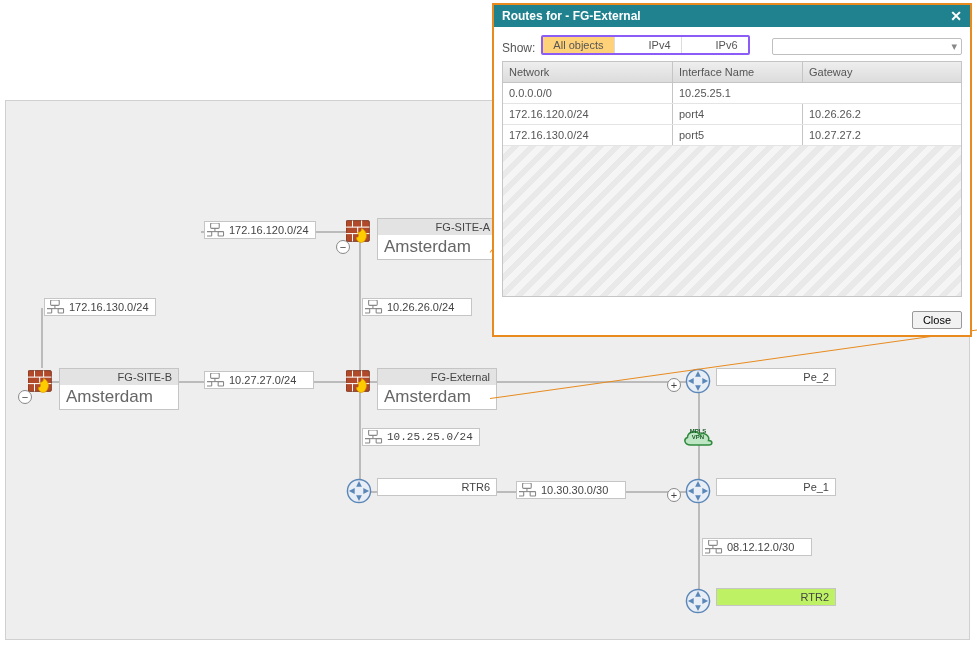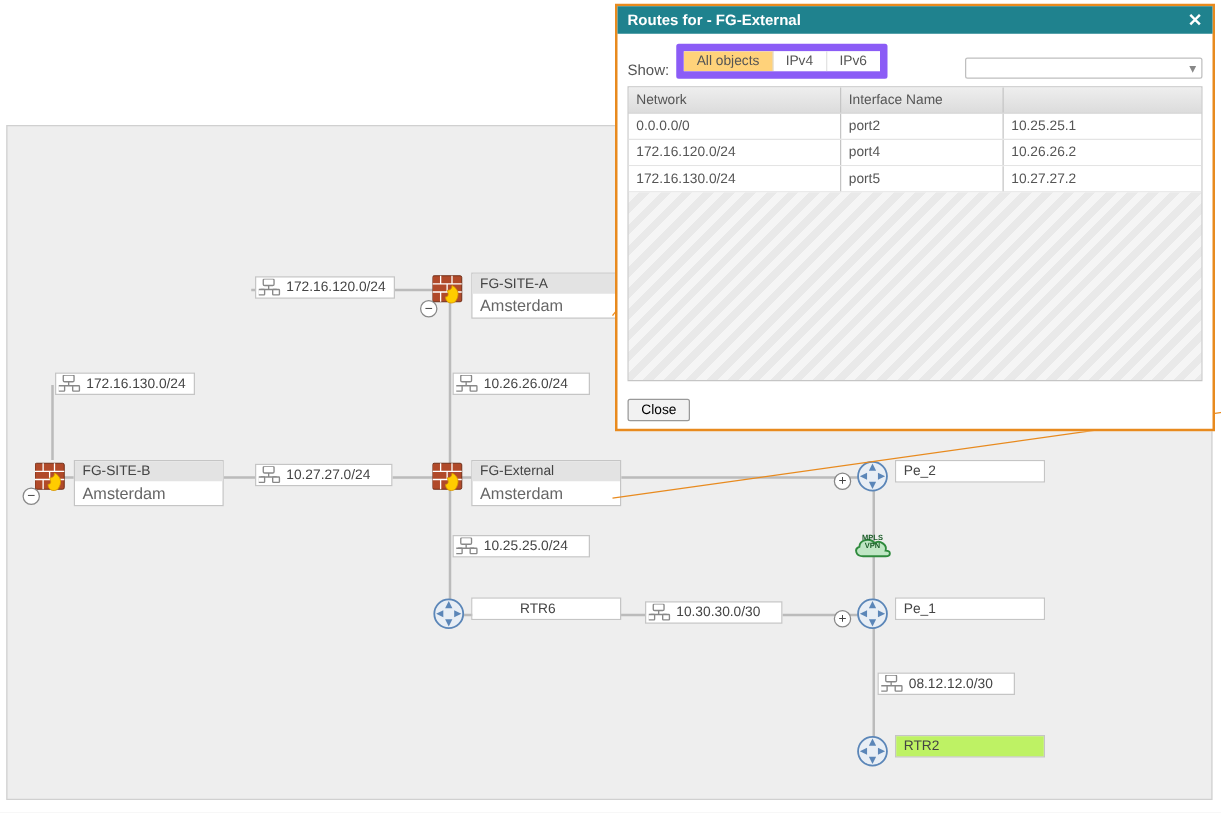--- a/index.html
+++ b/index.html
@@ -9,54 +9,54 @@
   
   
   .line { position: absolute; background: #bbb; z-index: 1; }
   .hline { height: 2px; }
   .vline { width: 2px; }
   .callout-line { position: absolute; border-top: 1px solid #e88a1e; z-index: 8; transform-origin: left center; }
   
   .node { position: absolute; z-index: 3; }
   .icon { position: absolute; width: 26px; height: 26px; left: -13px; top: -13px; z-index: 4; }
   .labelbox { position: absolute; left: 18px; top: -13px; background: #fff; border: 1px solid #c5c5c5; min-width: 120px; }
-  .label-hdr { background: #e3e3e3; padding: 2px 6px; font-size: 11px; color: #444; }
-  .label-sub { padding: 2px 6px; font-size: 13px; color: #666; }
+  .label-hdr { background: #e3e3e3; padding: 2px 6px; font-size: 11px; color: #444; text-align: right; }
+  .label-sub { padding: 2px 6px; font-size: 17px; color: #666; }
   
   
   .firewall-icon svg, .net-icon svg, .router-icon svg, .cloud-icon svg { display: block; }
   .expand-badge { position: absolute; left: -10px; bottom: -10px; width: 14px; height: 14px; border-radius: 50%; background: #fff; border: 1px solid #888; font-size: 11px; line-height: 12px; text-align: center; color: #444; z-index: 5; }
   
   .net-label { position: absolute; background: #fff; border: 1px solid #c5c5c5; padding: 2px 6px 2px 24px; font-size: 11px; color: #444; min-width: 110px; z-index: 3; }
   .net-label .mini-net { position: absolute; left: 2px; top: 1px; width: 18px; height: 14px; }
   
   
   .popup { position: absolute; left: 492px; top: 3px; width: 480px; background: #fff; border: 2px solid #e88a1e; z-index: 10; box-shadow: 0 0 0 rgba(0,0,0,0); }
   .popup-title { background: #1f828e; color: #fff; padding: 3px 8px; font-size: 12px; font-weight: 600; display: flex; justify-content: space-between; align-items: center; }
   .popup-title .close-x { cursor: pointer; font-size: 14px; }
   .popup-body { padding: 8px; }
   .filter-row { display: flex; align-items: flex-end; gap: 6px; margin-bottom: 6px; }
   .filter-row .lbl { color: #555; }
-  .seg { display: inline-flex; border: 6px solid #8b5cf6; border-radius: 2px; overflow: hidden; }
+  .seg { display: inline-flex; border: 2px solid #8b5cf6; border-radius: 2px; overflow: hidden; gap: 24px; }
   .seg .seg-btn { padding: 2px 10px; font-size: 11px; color: #555; cursor: pointer; background: #fff; border-right: 1px solid #dcdcdc; }
   .seg .seg-btn:last-child { border-right: none; }
   .seg .seg-btn.active { background: #ffd27a; }
   .search-wrap { margin-left: auto; display: flex; align-items: center; border: 1px solid #bfbfbf; border-radius: 2px; padding: 1px 4px; width: 190px; justify-content: flex-end; }
   .search-wrap input { border: none; outline: none; width: 160px; font-size: 11px; }
   .funnel { color: #888; font-size: 11px; cursor: pointer; }
   
   .rt-table { border: 1px solid #c5c5c5; }
   .rt-head { display: flex; background: linear-gradient(#eee,#dcdcdc); border-bottom: 1px solid #c5c5c5; }
   .rt-head div, .rt-row div { padding: 4px 6px; font-size: 11px; color: #555; }
   .col-net { width: 170px; border-right: 1px solid #c5c5c5; }
   .col-if  { width: 130px; border-right: 1px solid #c5c5c5; }
   .col-gw  { flex: 1; }
   .rt-row { display: flex; border-bottom: 1px solid #e4e4e4; background: #fff; }
   .rt-empty { height: 150px; background: repeating-linear-gradient(135deg,#f5f5f5,#f5f5f5 6px,#e9e9e9 6px,#e9e9e9 12px); }
-  .popup-footer { display: flex; padding: 6px 8px; }
+  .popup-footer { display: flex; justify-content: flex-end; padding: 6px 8px; }
   .btn-close { border: 1px solid #999; background: #f2f2f2; padding: 2px 10px; font-size: 11px; cursor: pointer; border-radius: 2px; }
 </style>
 </head>
 <body>
 
 <svg width="0" height="0" style="position:absolute">
   <defs>
     <g id="firewall">
       <rect x="0" y="2" width="18" height="16" rx="1" fill="#b14a2a" stroke="#6e2d18" stroke-width="0.6"></rect>
       <line x1="0" y1="7" x2="18" y2="7" stroke="#fff" stroke-width="0.8"></line>
@@ -123,21 +123,21 @@
           <use href="#netglyph"></use>
         </svg></span>
     <span>10.26.26.0/24</span>
   </div>
   <div class="net-label" style="left:198px; top:270px;">
     <span class="mini-net"><svg width="18" height="14" viewBox="0 0 16 13">
           <use href="#netglyph"></use>
         </svg></span>
     <span>10.27.27.0/24</span>
   </div>
-  <div class="net-label" style="left:356px; top:327px;">
+  <div class="net-label" style="left:356px; top:327px;font-family:Liberation Mono, monospace;">
     <span class="mini-net"><svg width="18" height="14" viewBox="0 0 16 13">
           <use href="#netglyph"></use>
         </svg></span>
     <span>10.25.25.0/24</span>
   </div>
   <div class="net-label" style="left:510px; top:380px;">
     <span class="mini-net"><svg width="18" height="14" viewBox="0 0 16 13">
           <use href="#netglyph"></use>
         </svg></span>
     <span>10.30.30.0/30</span>
@@ -264,24 +264,24 @@
       </div>
       <div class="search-wrap">
         <input type="text" placeholder="" style="">
         <span class="funnel">▾</span>
       </div>
     </div>
     <div class="rt-table">
       <div class="rt-head">
         <div class="col-net">Network</div>
         <div class="col-if">Interface Name</div>
+        <div class="col-gw">Gateway</div>
       </div>
       <div class="rt-row">
         <div class="col-net">0.0.0.0/0</div>
-        <div class="col-if">port2</div>
         <div class="col-gw">10.25.25.1</div>
       </div>
       <div class="rt-row">
         <div class="col-net">172.16.120.0/24</div>
         <div class="col-if">port4</div>
         <div class="col-gw">10.26.26.2</div>
       </div>
       <div class="rt-row">
         <div class="col-net">172.16.130.0/24</div>
         <div class="col-if">port5</div>

